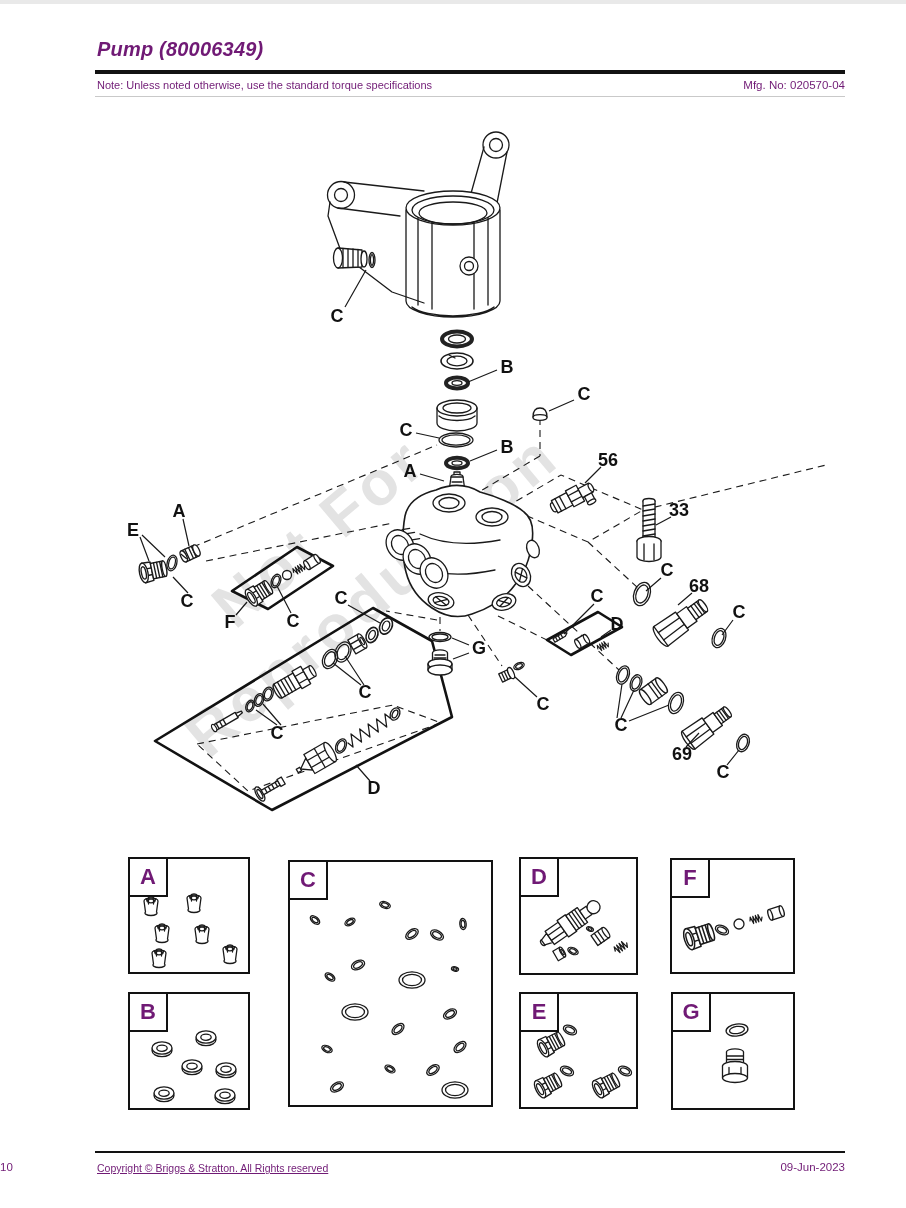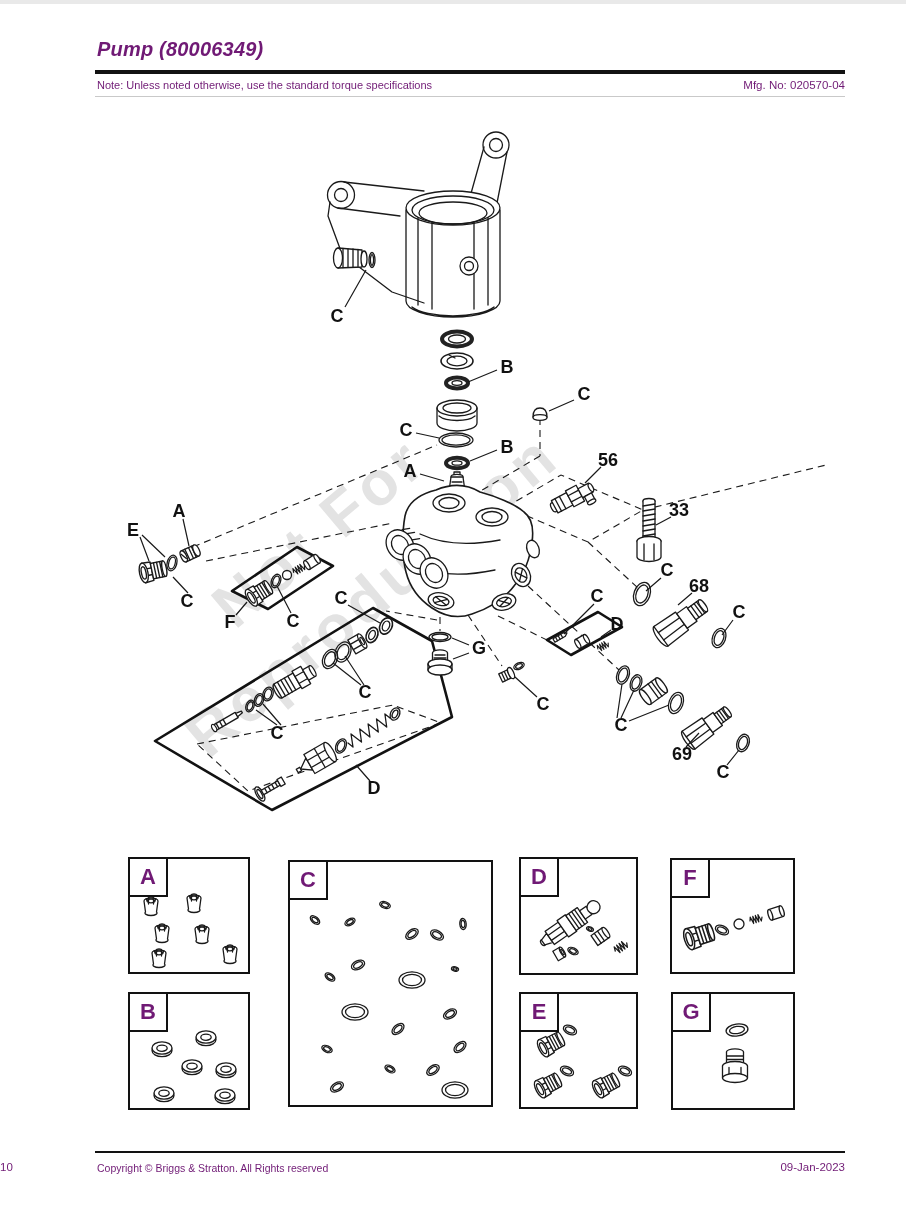--- a/index.html
+++ b/index.html
@@ -5,21 +5,21 @@
   html,body{margin:0;padding:0;background:#e9e9e9;}
   .page{position:relative;width:906px;height:1208px;margin:4px auto;background:#fff;
         font-family:"Liberation Sans",sans-serif;color:#701a75;overflow:hidden;}
   .abs{position:absolute;}
   .title{left:97px;top:34px;font-size:20px;font-style:italic;font-weight:700;letter-spacing:.2px;}
   .rule-thick{left:95px;top:66px;width:750px;height:4px;background:#121212;}
   .note{left:97px;top:75px;font-size:11px;}
   .mfg{top:75px;right:61px;font-size:11.5px;}
   .rule-faint{left:95px;top:92px;width:750px;height:1px;background:#c9c9c9;}
   .rule-foot{left:95px;top:1147px;width:750px;height:2px;background:#121212;}
-  .foot-left{left:97px;top:1158px;font-size:10.5px;}
+  .foot-left{left:97px;top:1158px;font-size:10.5px;text-decoration:underline;}
   .foot-center{left:0;top:1157px;width:906px;font-size:11.5px;}
   .foot-right{right:61px;top:1157px;font-size:11.5px;}
   .main-svg{left:0;top:0;width:906px;height:850px;}
   .dbox{position:absolute;border:2px solid #121212;background:#fff;box-sizing:border-box;}
   .boxlbl{position:absolute;left:0;top:0;width:36px;height:36px;border-right:2.5px solid #121212;
           border-bottom:2.5px solid #121212;display:flex;align-items:center;justify-content:center;
           font-size:22px;font-weight:700;background:#fff;z-index:2;}
   .boxsvg{position:absolute;left:0;top:0;width:100%;height:100%;}
   
   .ln{fill:none;stroke:#1a1a1a;stroke-width:1.3;stroke-linecap:round;stroke-linejoin:round;}
@@ -575,14 +575,14 @@
         <path class="fw" d="M49.5,72 L49.5,84 L74.5,84 L74.5,72"></path>
         <path class="ln" d="M56,73.5 L56,85 M68,73.5 L68,85"></path>
         <ellipse class="fw" cx="62" cy="84" rx="12.5" ry="4.5"></ellipse>
       </g>
     </svg>
   </div>
 
   <div class="abs rule-foot"></div>
   <div class="abs foot-left">Copyright ©  Briggs &amp; Stratton. All Rights reserved</div>
   <div class="abs foot-center">10</div>
-  <div class="abs foot-right">09-Jan-2023</div>
+  <div class="abs foot-right">09-Jun-2023</div>
 </div>
 
 </body></html>

